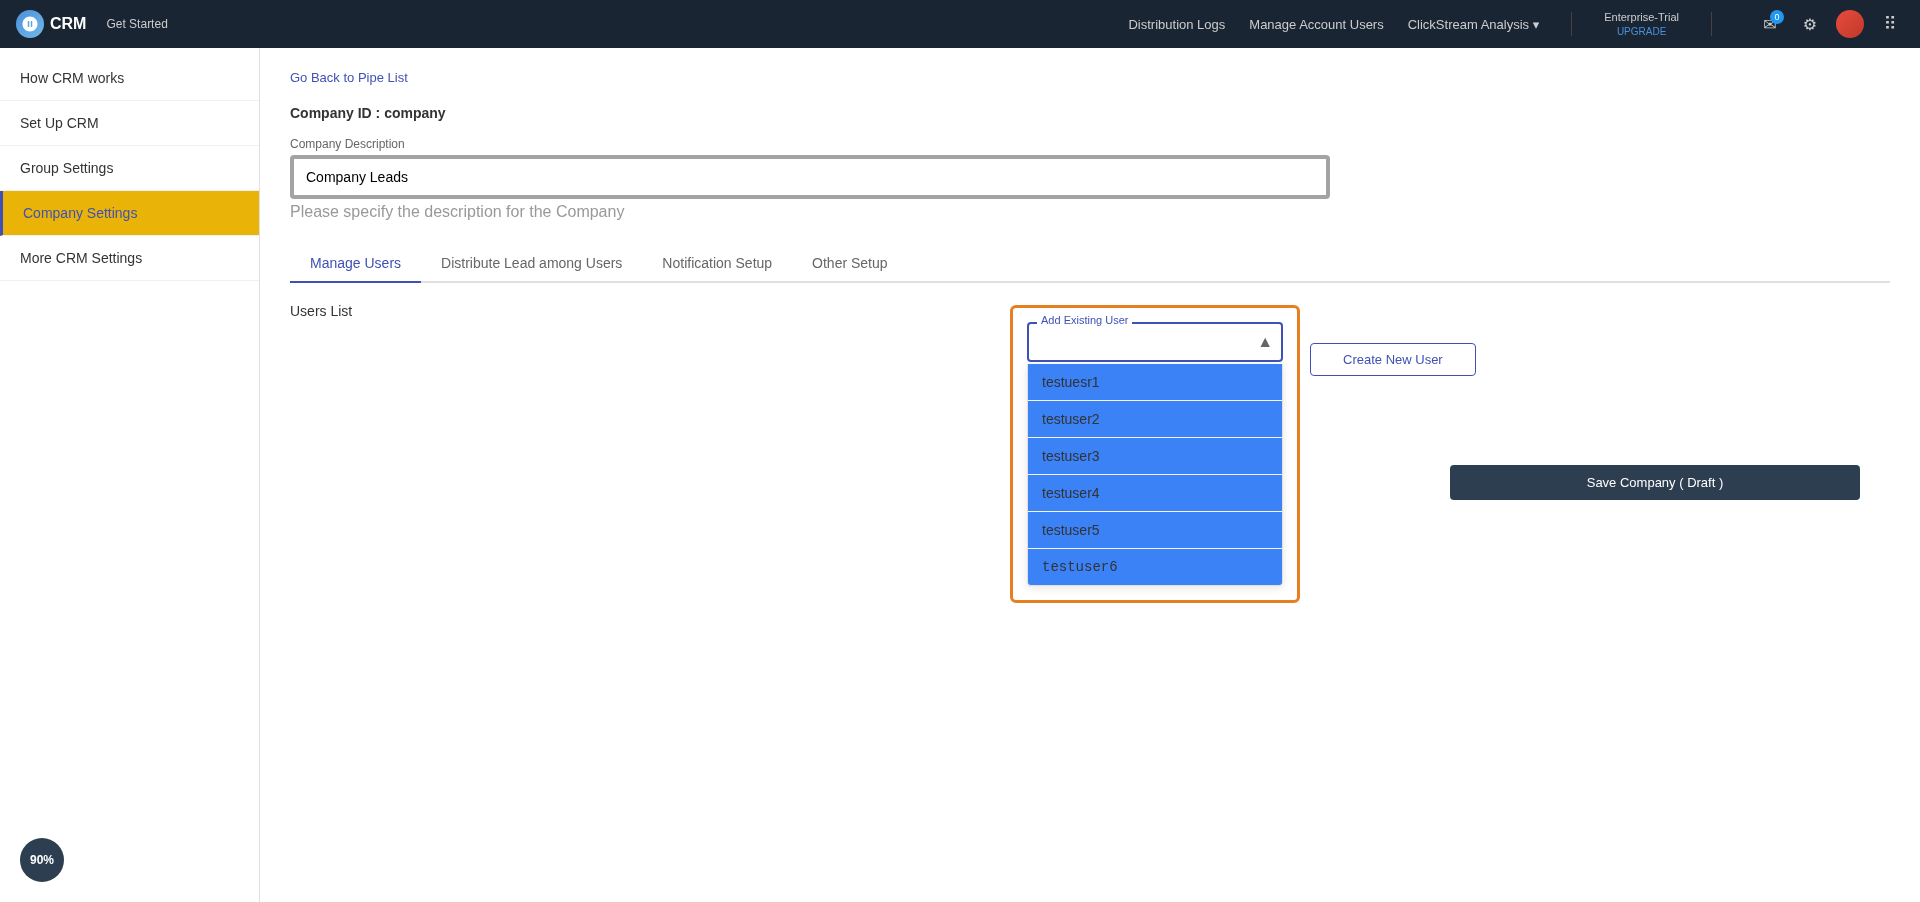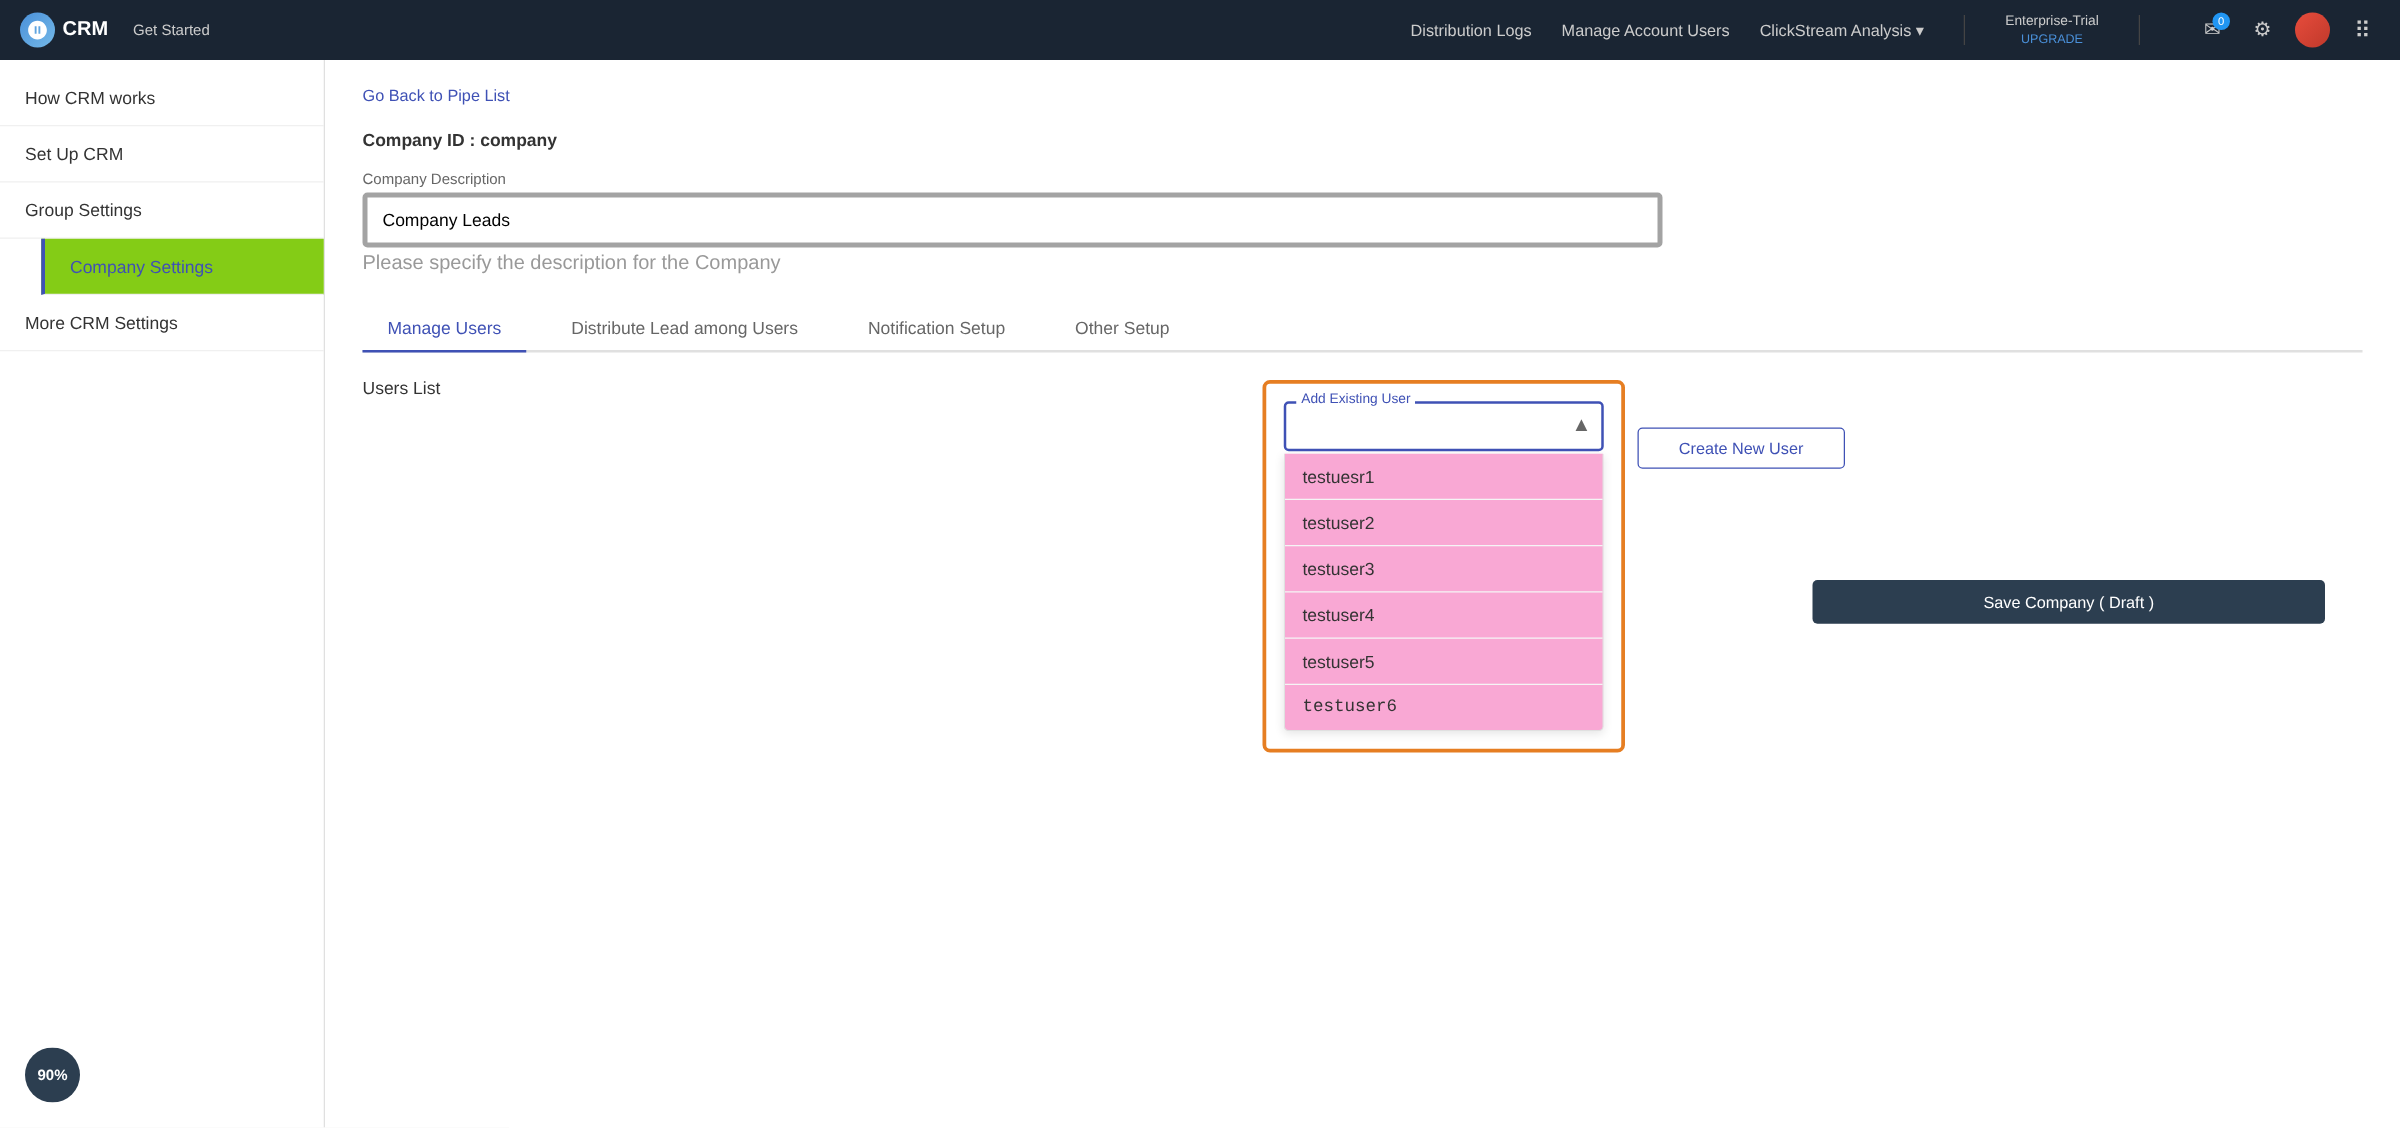--- a/index.html
+++ b/index.html
@@ -59,22 +59,21 @@
       padding: 14px 20px;
       font-size: 14px;
       color: #333;
       cursor: pointer;
       border-bottom: 1px solid #f0f0f0;
     }
     .sidebar-item.active {
       color: #3f51b5;
       border-left: 3px solid #3f51b5;
       font-weight: 500;
-      background: #84cc16;
-      margin-left: 33px;
+      background: #eab308;
     }
 
     
     .main {
       flex: 1;
       background: white;
       padding: 20px 30px;
       overflow-y: auto;
       position: relative;
     }
@@ -90,21 +89,21 @@
       padding: 10px 12px;
       border: 4px solid #a3a3a3;
       border-radius: 4px;
       font-size: 14px;
       outline: none;
       max-width: 1040px;
     }
     .field-hint { font-size: 16px; color: #999; margin-top: 4px; }
 
     
-    .tabs { display: flex; gap: 16px; margin: 24px 0 20px; border-bottom: 2px solid #e0e0e0; }
+    .tabs { display: flex; gap: 0; margin: 24px 0 20px; border-bottom: 2px solid #e0e0e0; }
     .tab {
       padding: 10px 20px;
       font-size: 14px;
       color: #666;
       cursor: pointer;
       border-bottom: 2px solid transparent;
       margin-bottom: -2px;
     }
     .tab.active { color: #3f51b5; border-bottom: 2px solid #3f51b5; font-weight: 500; }
 
@@ -159,21 +158,21 @@
       position: absolute;
       right: 10px;
       top: 50%;
       transform: translateY(-50%);
       color: #666;
       pointer-events: none;
     }
 
     
     .dropdown-list {
-      background: #f9a8d4;
+      background: #3b82f6;
       border: 1px solid #e0e0e0;
       border-top: none;
       border-radius: 0 0 4px 4px;
       margin-top: 2px;
       box-shadow: 0 2px 8px rgba(0,0,0,0.1);
     }
     .dropdown-item {
       padding: 10px 14px;
       font-size: 14px;
       color: #333;

